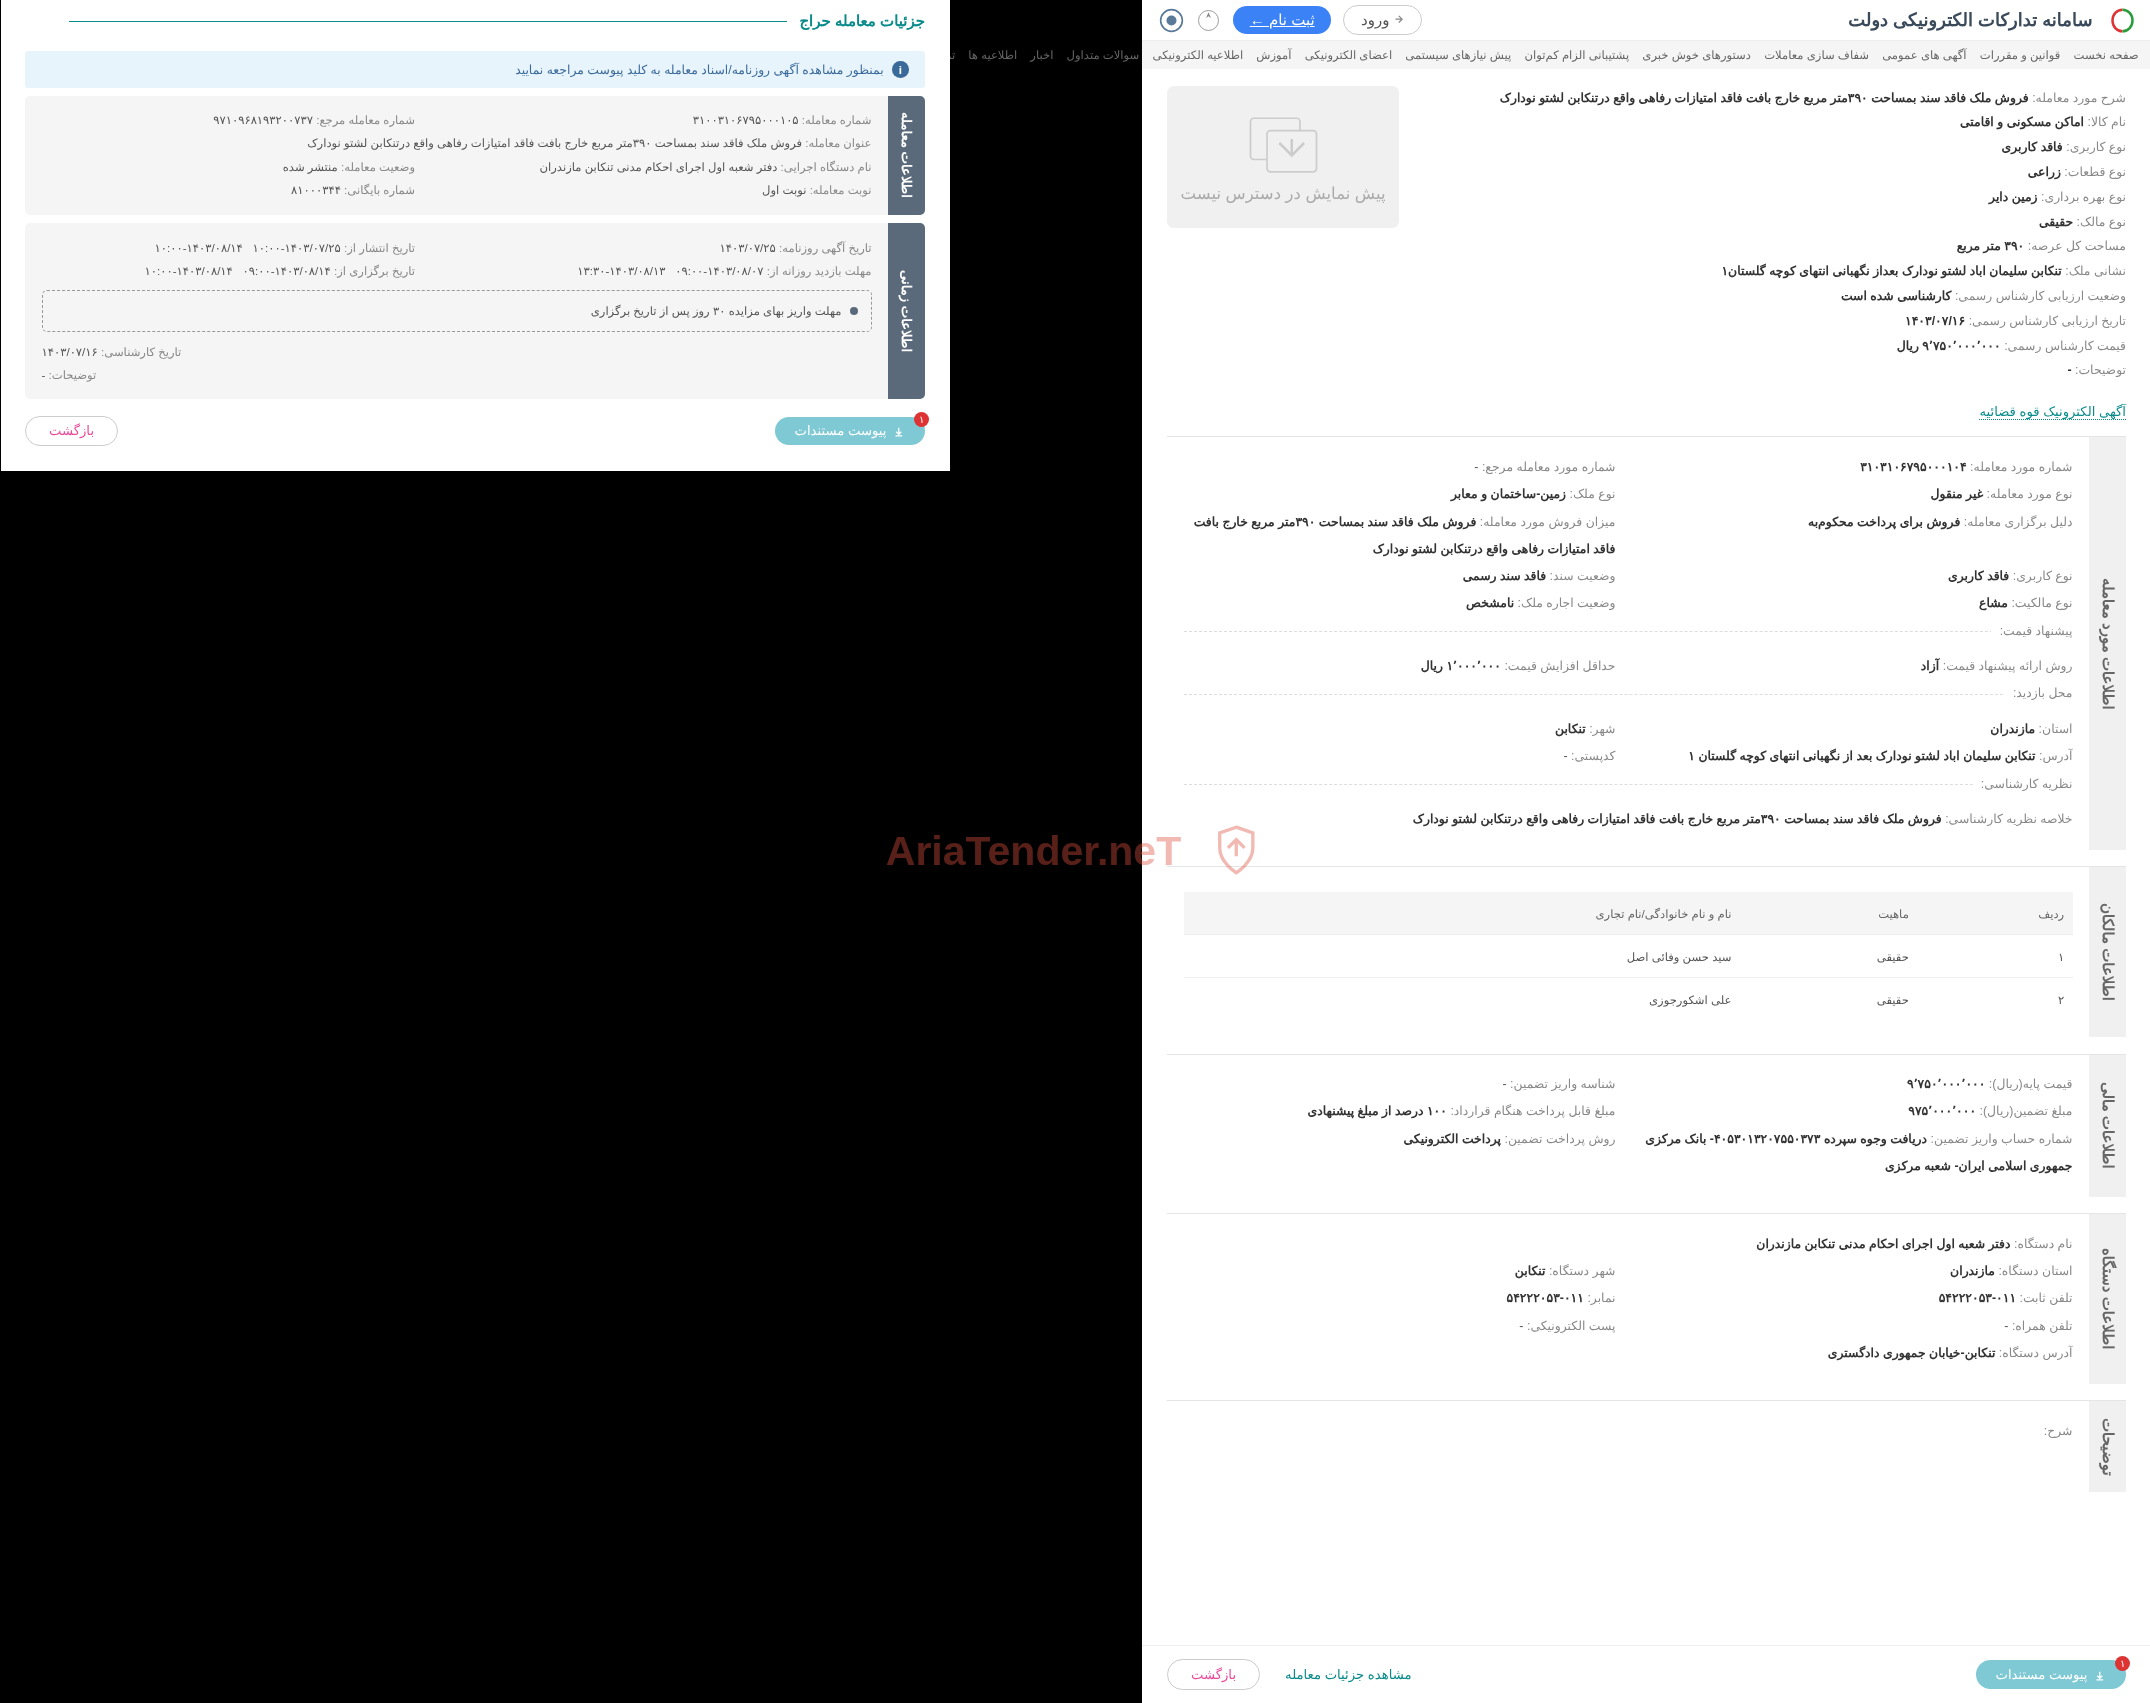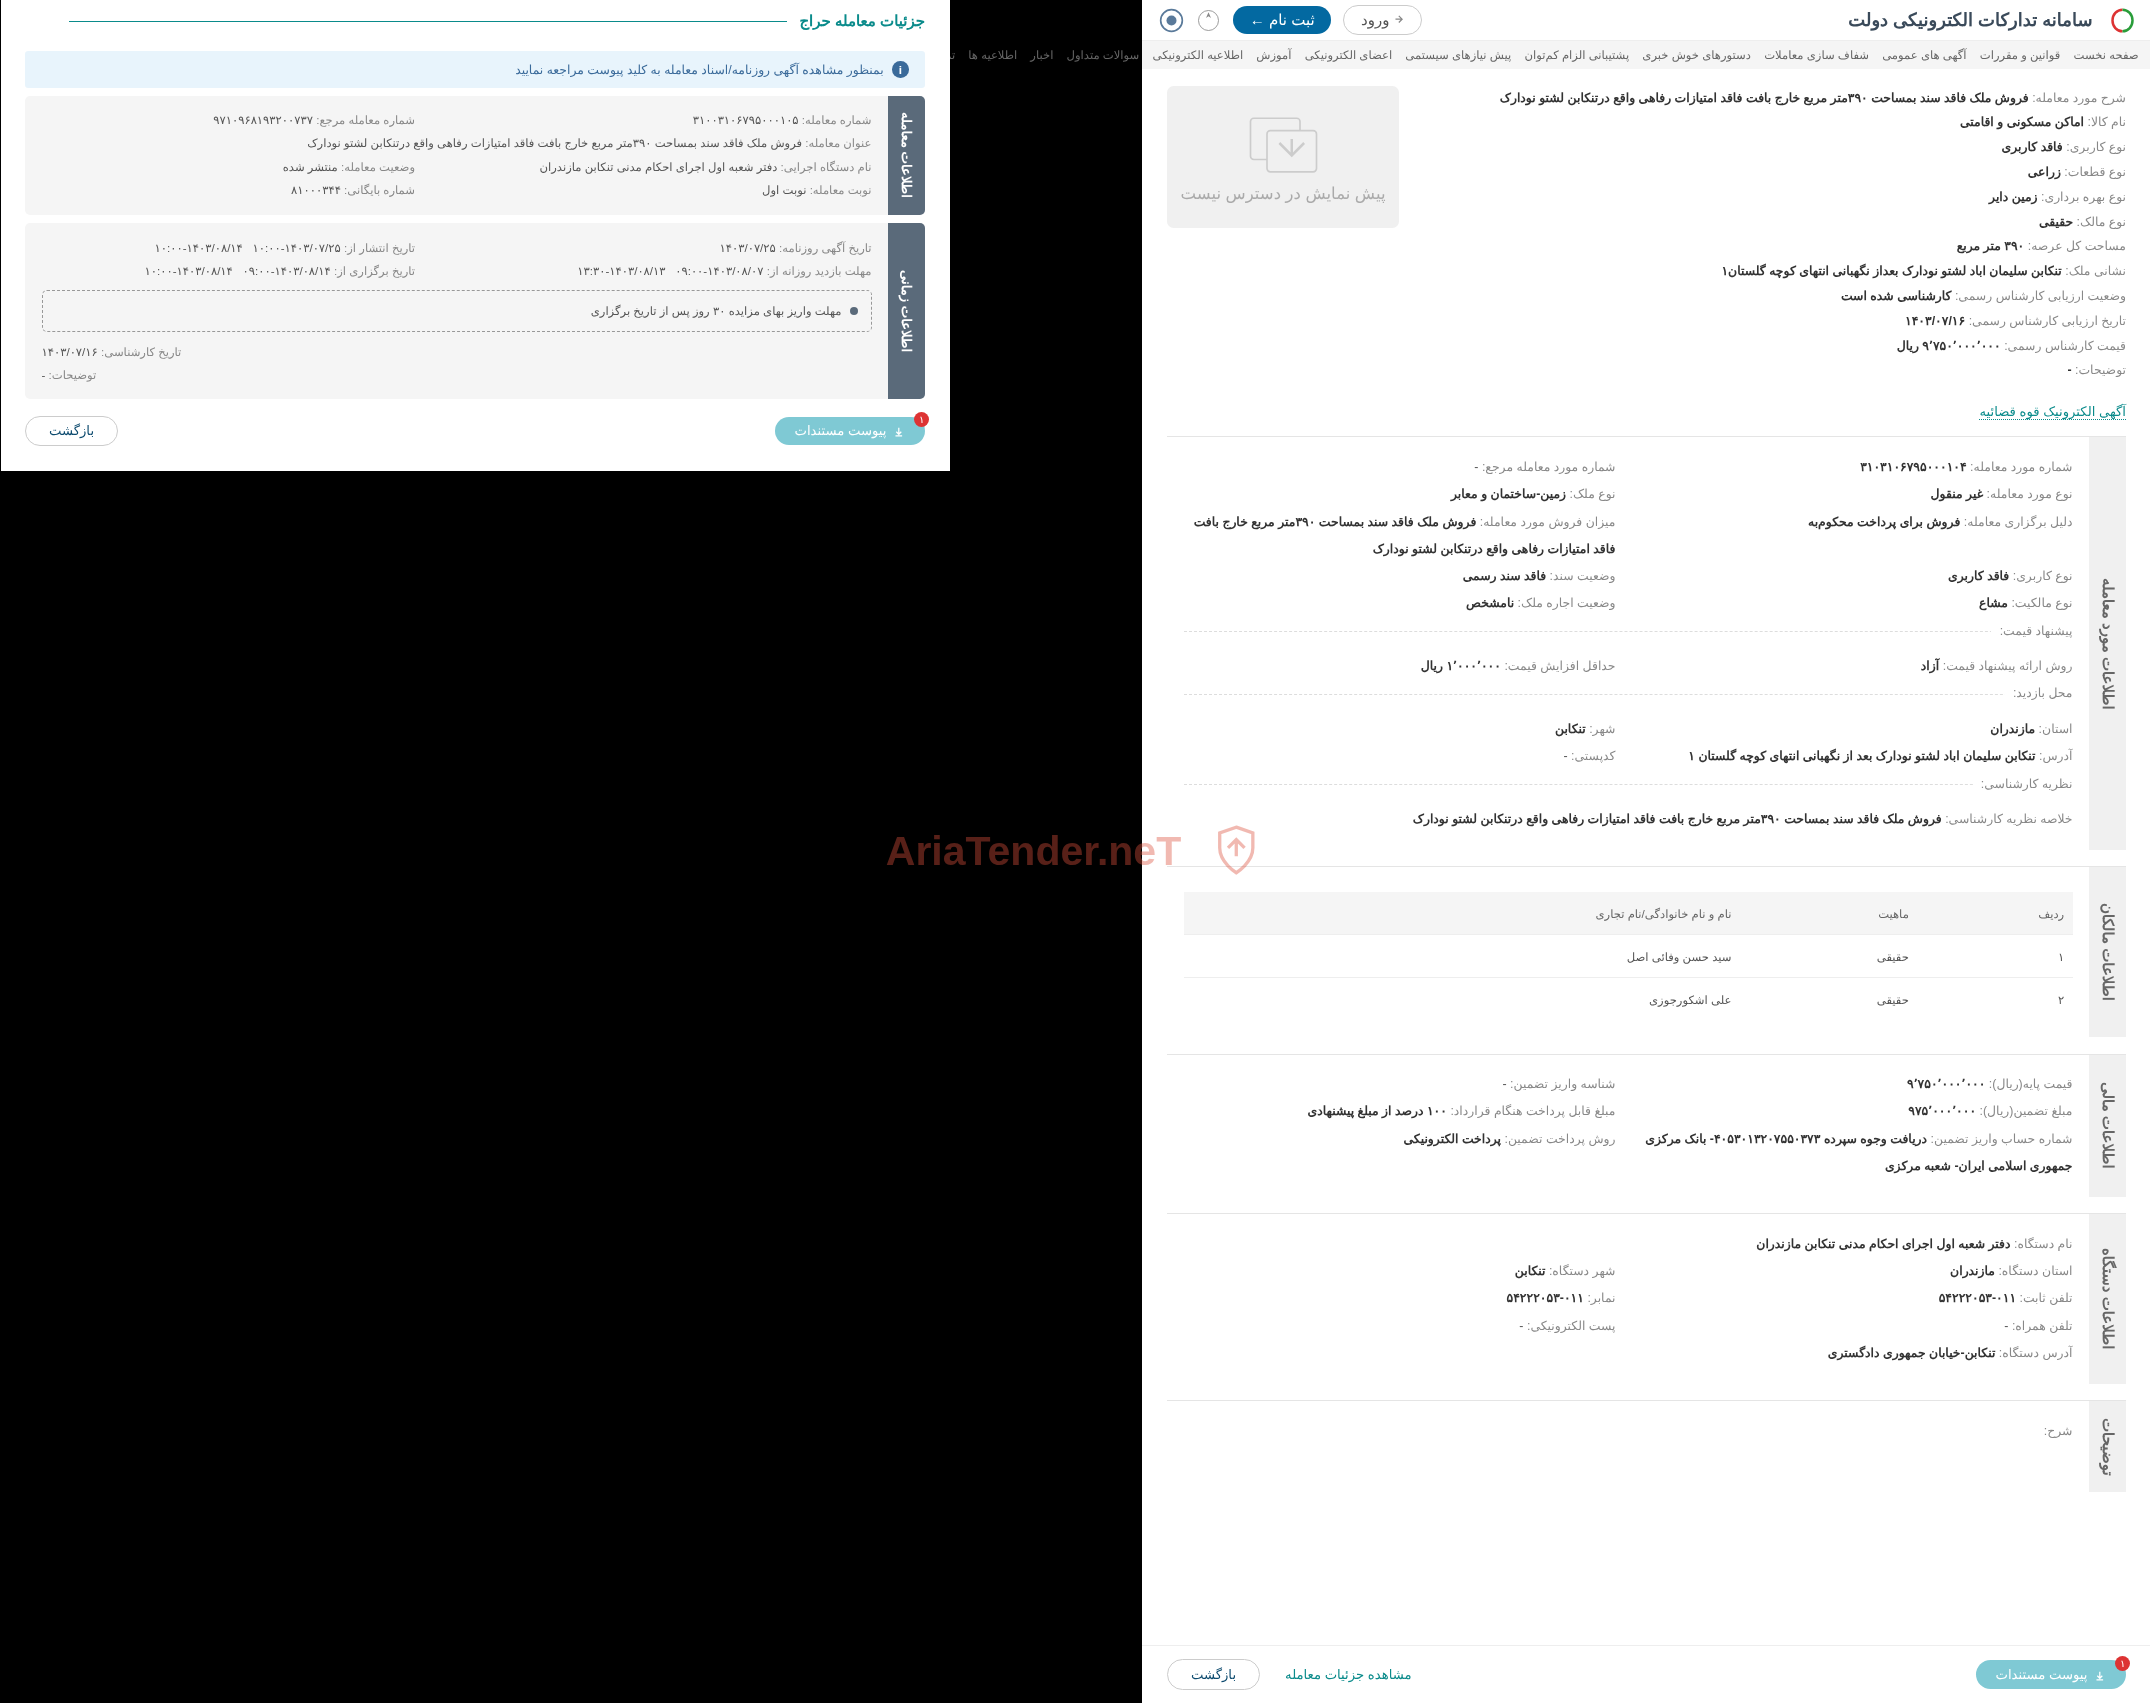--- a/index.html
+++ b/index.html
@@ -7,21 +7,21 @@
 .panel-right { position: absolute; right: 0; top: 0; width: 1009px; height: 1703px; background: #fff; }
 .panel-left { position: absolute; left: 0; top: 0; width: 950px; height: 471px; background: #fff; }
 
 
 .header { height: 41px; display: flex; align-items: center; justify-content: space-between; padding: 0 16.5px; border-bottom: 0.8px solid #eee; }
 .header-right { display: flex; align-items: center; gap: 17px; }
 .logo-s { width: 25px; height: 25px; }
 .site-title { color: #3a4a5a; font-size: 18px; font-weight: bold; }
 .header-left { display: flex; align-items: center; gap: 12.4px; }
 .btn-login { background: #fff; border: 0.8px solid #ccc; border-radius: 16.5px; padding: 5px 16.5px; color: #555; font-size: 15px; cursor: pointer; }
-.btn-register { background: #0369a1; border: none; border-radius: 16.5px; padding: 5px 16.5px; color: #fff; font-size: 15px; cursor: pointer; }
+.btn-register { background: #3b82f6; border: none; border-radius: 16.5px; padding: 5px 16.5px; color: #fff; font-size: 15px; cursor: pointer; text-decoration: underline; }
 .logo-img { width: 25px; height: 25px; }
 
 
 .nav { height: 28px; background: #f5f5f5; display: flex; align-items: center; padding: 0 12.4px; gap: 13.2px; font-size: 11.6px; color: #666; }
 .nav-item { cursor: pointer; white-space: nowrap; }
 .nav-date { margin-right: auto; color: #c97a2a; font-weight: bold; }
 
 
 .content { padding: 16.5px 25px; }
 
@@ -50,21 +50,21 @@
 
 
 .owners-table { width: 100%; border-collapse: collapse; margin-top: 8.3px; }
 .owners-table th { background: #f5f5f5; padding: 8.3px; text-align: right; font-size: 11.6px; color: #666; font-weight: normal; }
 .owners-table td { padding: 8.3px; border-top: 0.8px solid #eee; font-size: 11.6px; color: #555; }
 
 
 .footer-bar { position: absolute; bottom: 0; left: 0; right: 0; height: 58px; background: #fff; border-top: 0.8px solid #eee; display: flex; align-items: center; justify-content: space-between; padding: 0 25px; }
 .btn-attach { background: #7fc9d4; border: none; border-radius: 16.5px; padding: 6.6px 20px; color: #fff; font-size: 13.2px; cursor: pointer; position: relative; }
 .btn-attach .badge { position: absolute; top: -4.1px; right: -4.1px; background: #d33; color: #fff; width: 15px; height: 15px; border-radius: 50%; font-size: 10px; display: flex; align-items: center; justify-content: center; }
-.btn-back { background: #fff; border: 0.8px solid #ccc; border-radius: 16.5px; padding: 6.6px 23px; color: #0c4a6e; font-size: 13.2px; cursor: pointer; }
+.btn-back { background: #fff; border: 0.8px solid #ccc; border-radius: 16.5px; padding: 6.6px 23px; color: #ec4899; font-size: 13.2px; cursor: pointer; }
 .link-details { color: #0a8b8b; font-size: 13.2px; cursor: pointer; }
 
 
 .watermark { position: absolute; top: 50%; left: 50%; transform: translate(-50%, -50%); font-size: 41px; color: rgba(220, 80, 60, 0.4); font-weight: bold; pointer-events: none; z-index: 100; display: flex; align-items: center; gap: 26px; }
 .watermark-icon { width: 58px; height: 58px; }
 
 
 .left-header { background: #fff; padding: 12.4px 25px; display: flex; align-items: center; justify-content: space-between; margin-left: 44px; }
 .left-title { color: #0a8b8b; font-size: 15px; font-weight: bold; }
 .left-title-line { flex: 1; border-top: 0.8px solid #0a8b8b; margin-right: 12.4px; }

